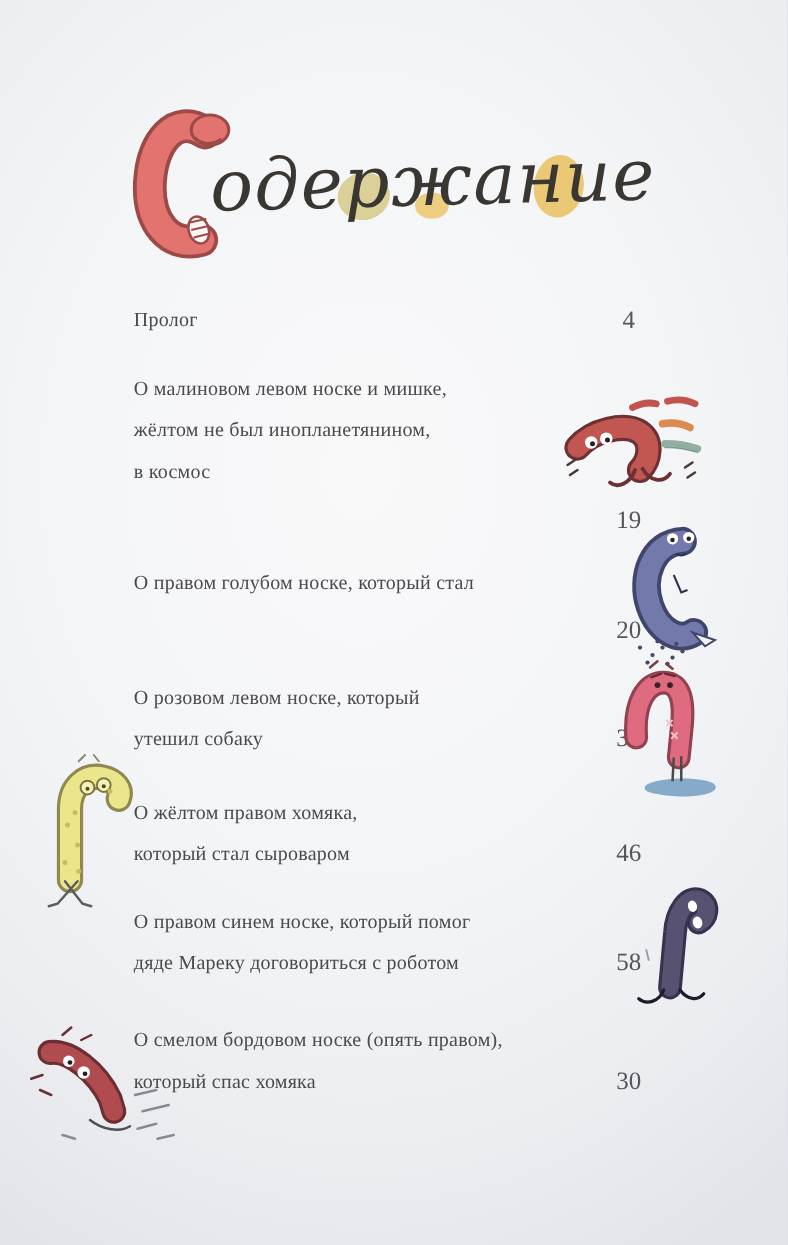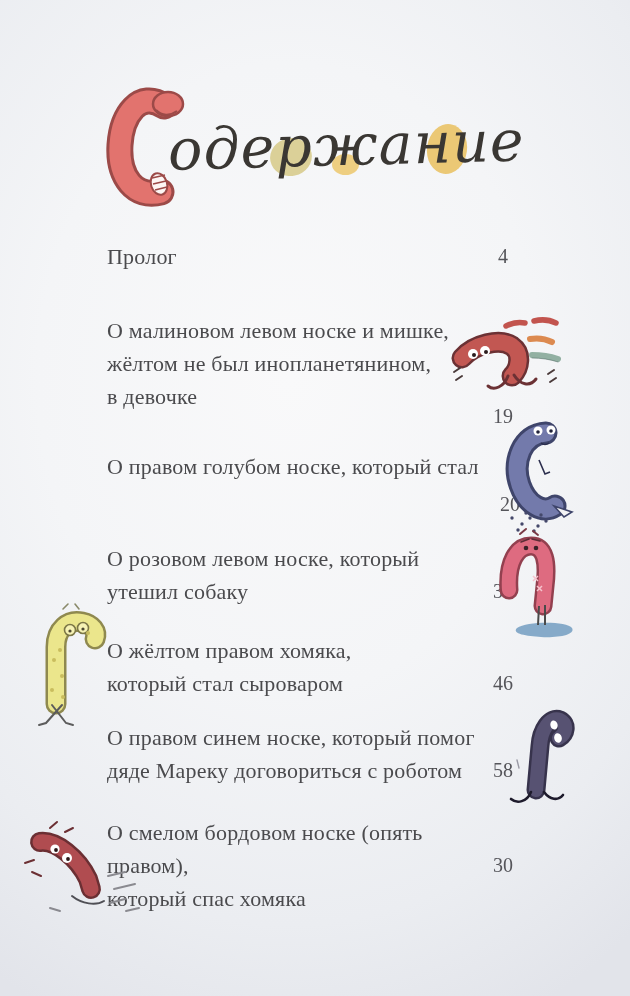--- a/index.html
+++ b/index.html
@@ -28,30 +28,30 @@
     transform:rotate(-1.5deg);
     white-space:nowrap;
   }
   .blob{position:absolute;border-radius:50%;z-index:1;}
   .blob1{left:270px;top:138px;width:42px;height:38px;background:#d6c987;transform:rotate(-12deg);opacity:.85;}
   .blob2{left:332px;top:154px;width:27px;height:21px;background:#ecc463;opacity:.8;}
   .blob3{left:427px;top:124px;width:40px;height:50px;background:#e9c05e;transform:rotate(8deg);opacity:.85;}
   
   .entry{
     position:absolute;left:107px;width:392px;
-    color:#4a4a4d;font-size:22px;line-height:33px;
+    color:#4a4a4d;font-size:16px;line-height:33px;
     letter-spacing:.2px;
   }
   .pagenum{
     position:absolute;left:486px;width:34px;
     text-align:center;color:#55555a;font-size:20px;line-height:33px;
   }
   .e0{top:240px;} .n0{top:240px;}
-  .e1{top:314px;} .n1{top:400px;}
-  .e2{top:450px;} .n2{top:488px;text-align:right;}
+  .e1{top:295px;} .n1{top:400px;}
+  .e2{top:450px;} .n2{top:488px;}
   .e3{top:542px;} .n3{top:575px;}
   .e4{top:634px;} .n4{top:667px;}
   .e5{top:721px;} .n5{top:754px;}
   .e6{top:816px;} .n6{top:849px;}
   
   .ill{position:absolute;}
   .ill-run{left:448px;top:312px;}
   .ill-blue{left:496px;top:418px;}
   .ill-pink{left:487px;top:526px;}
   .ill-yellow{left:33px;top:602px;}
@@ -81,21 +81,21 @@
   </div>
 
   <div class="entry e0">
     <div>Пролог</div>
   </div>
   <div class="pagenum n0">4</div>
 
   <div class="entry e1">
     <div>О малиновом левом носке и мишке,</div>
     <div>жёлтом не был инопланетянином,</div>
-    <div>в девочке</div>
+    <div>в космос</div>
   </div>
   <div class="pagenum n1">19</div>
 
   <div class="entry e2">
     <div>О правом голубом носке, который стал</div>
   </div>
   <div class="pagenum n2">20</div>
 
   <div class="entry e3">
     <div>О розовом левом носке, который</div>

